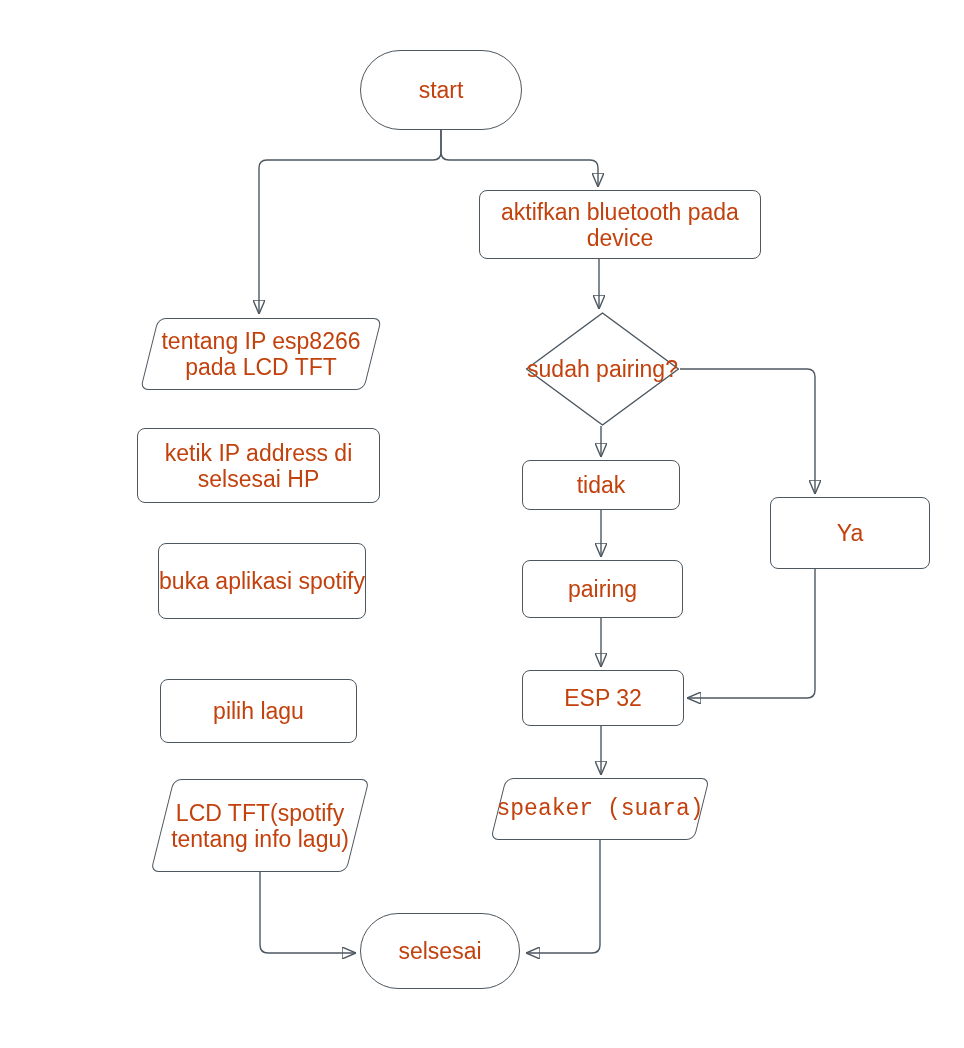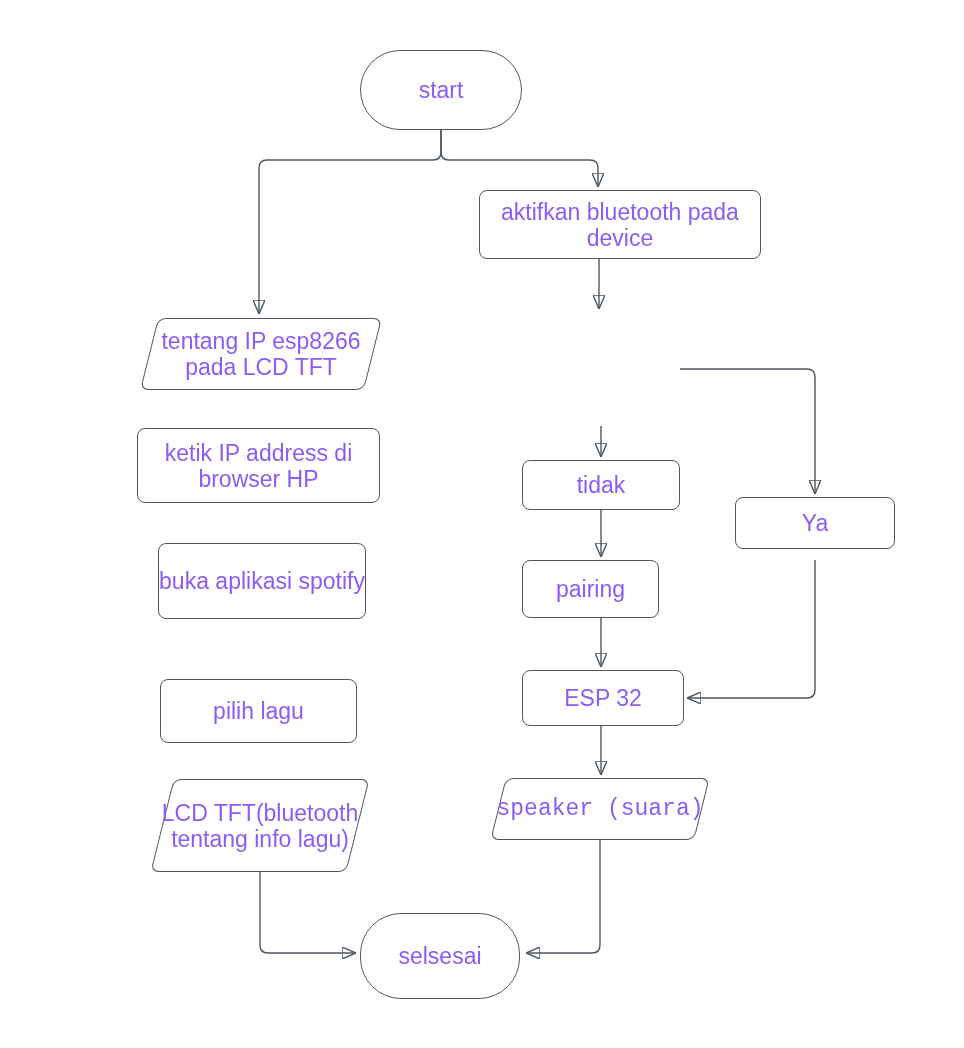--- a/index.html
+++ b/index.html
@@ -2,21 +2,21 @@
 <html><head>
 <meta charset="utf-8">
 <style>
   html, body { margin: 0; padding: 0; background: #ffffff; }
   .canvas {
     position: relative;
     width: 964px;
     height: 1048px;
     background: #ffffff;
     font-family: "Liberation Sans", sans-serif;
-    color: #8b5cf6;
+    color: #c2410c;
     overflow: hidden;
   }
   svg.edges {
     position: absolute;
     left: 0; top: 0;
     width: 964px; height: 1048px;
     z-index: 1;
   }
   svg.edges path {
     fill: none;
@@ -86,61 +86,67 @@
   </svg>
 
   <div class="node terminator" style="left:360px; top:50px; width:162px; height:80px;">
     <span class="label">start</span>
   </div>
 
   <div class="node process" style="left:479px; top:190px; width:282px; height:69px;">
     <span class="label">aktifkan bluetooth pada device</span>
   </div>
 
+  <div class="node decision" style="left:525px; top:312px; width:155px; height:114px;">
+    <svg viewBox="0 0 155 114" preserveAspectRatio="none">
+      <polygon points="77.5,1 153.5,57 77.5,113 1.5,57" fill="#ffffff" stroke="#4d5760" stroke-width="1.5" stroke-linejoin="round"></polygon>
+    </svg>
+    <span class="label">sudah pairing?</span>
+  </div>
 
   <div class="node process" style="left:522px; top:460px; width:158px; height:50px;">
     <span class="label">tidak</span>
   </div>
 
-  <div class="node process" style="left:522px; top:560px; width:137px; height:58px;">
+  <div class="node process" style="left:522px; top:560px; width:161px; height:58px;">
     <span class="label">pairing</span>
   </div>
 
   <div class="node process" style="left:522px; top:670px; width:162px; height:56px;text-align:right;">
     <span class="label">ESP 32</span>
   </div>
 
   <div class="node io" style="left:490px; top:778px; width:220px; height:62px;font-family:Liberation Mono, monospace;">
     <div class="io-bg" style="left:8px; right:8px;"></div>
     <span class="label">speaker (suara)</span>
   </div>
 
-  <div class="node process" style="left:735px; top:497px; width:160px; height:52px;">
+  <div class="node process" style="left:770px; top:497px; width:160px; height:72px;">
     <span class="label">Ya</span>
   </div>
 
   <div class="node io" style="left:140px; top:318px; width:242px; height:72px;">
     <div class="io-bg" style="left:9px; right:9px;"></div>
     <span class="label">tentang IP esp8266 pada LCD TFT</span>
   </div>
 
   <div class="node process" style="left:137px; top:428px; width:243px; height:75px;">
-    <span class="label">ketik IP address di browser HP</span>
+    <span class="label">ketik IP address di selsesai HP</span>
   </div>
 
   <div class="node process" style="left:158px; top:543px; width:208px; height:76px;">
     <span class="label">buka aplikasi spotify</span>
   </div>
 
   <div class="node process" style="left:160px; top:679px; width:197px; height:64px;">
     <span class="label">pilih lagu</span>
   </div>
 
   <div class="node io" style="left:150px; top:779px; width:220px; height:93px;">
     <div class="io-bg" style="left:12px; right:12px;"></div>
-    <span class="label">LCD TFT(bluetooth tentang info lagu)</span>
+    <span class="label">LCD TFT(spotify tentang info lagu)</span>
   </div>
 
-  <div class="node terminator" style="left:360px; top:913px; width:160px; height:86px;">
+  <div class="node terminator" style="left:360px; top:913px; width:160px; height:76px;">
     <span class="label">selsesai</span>
   </div>
 
 </div>
 
 </body></html>

